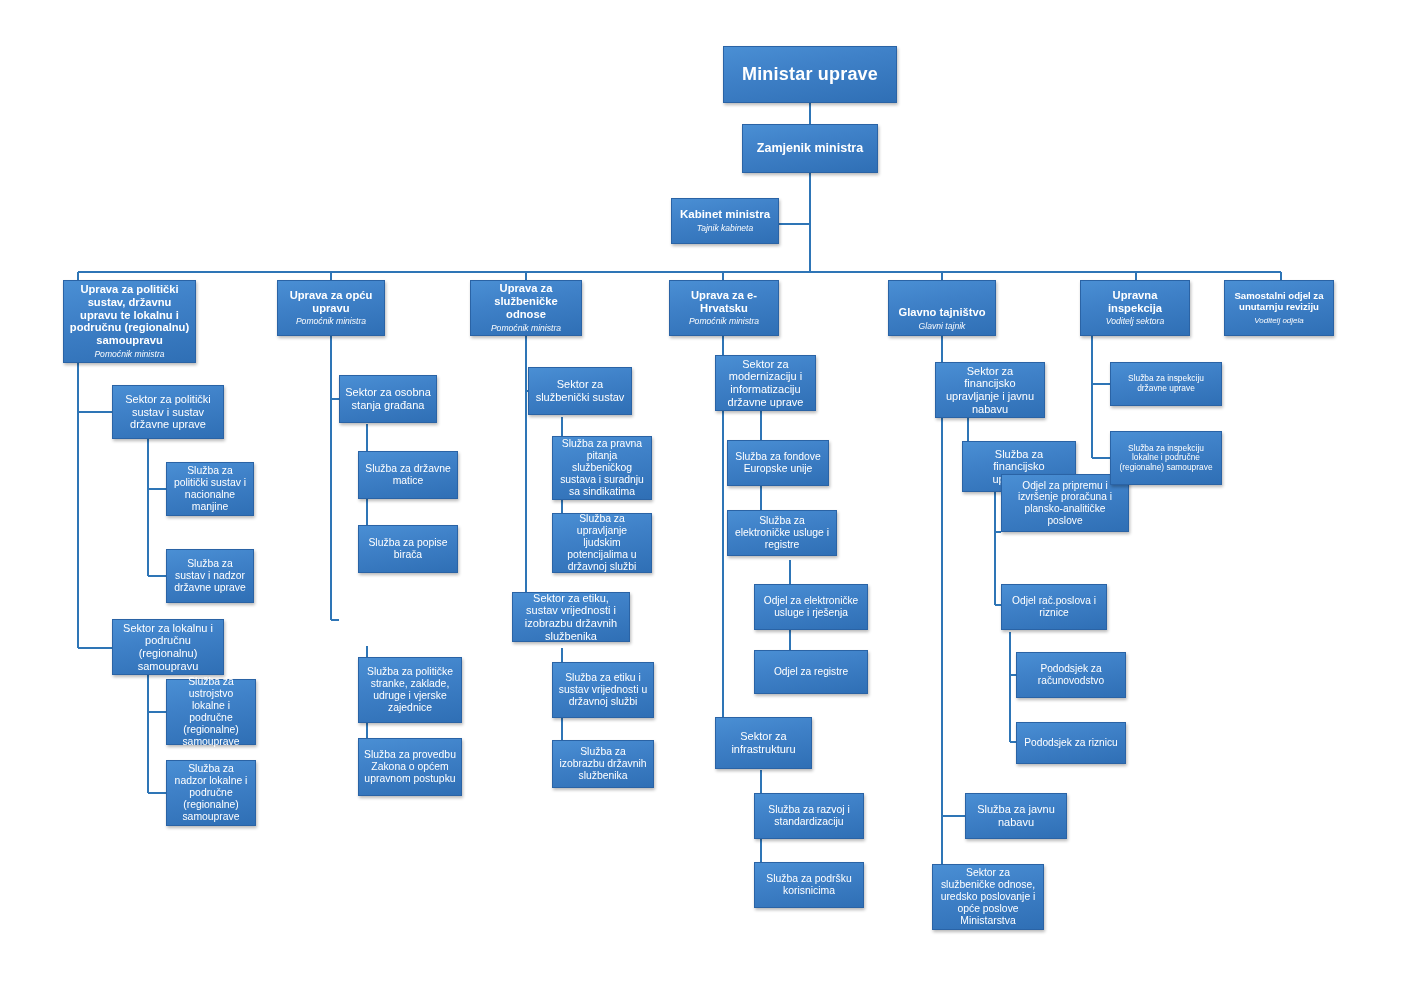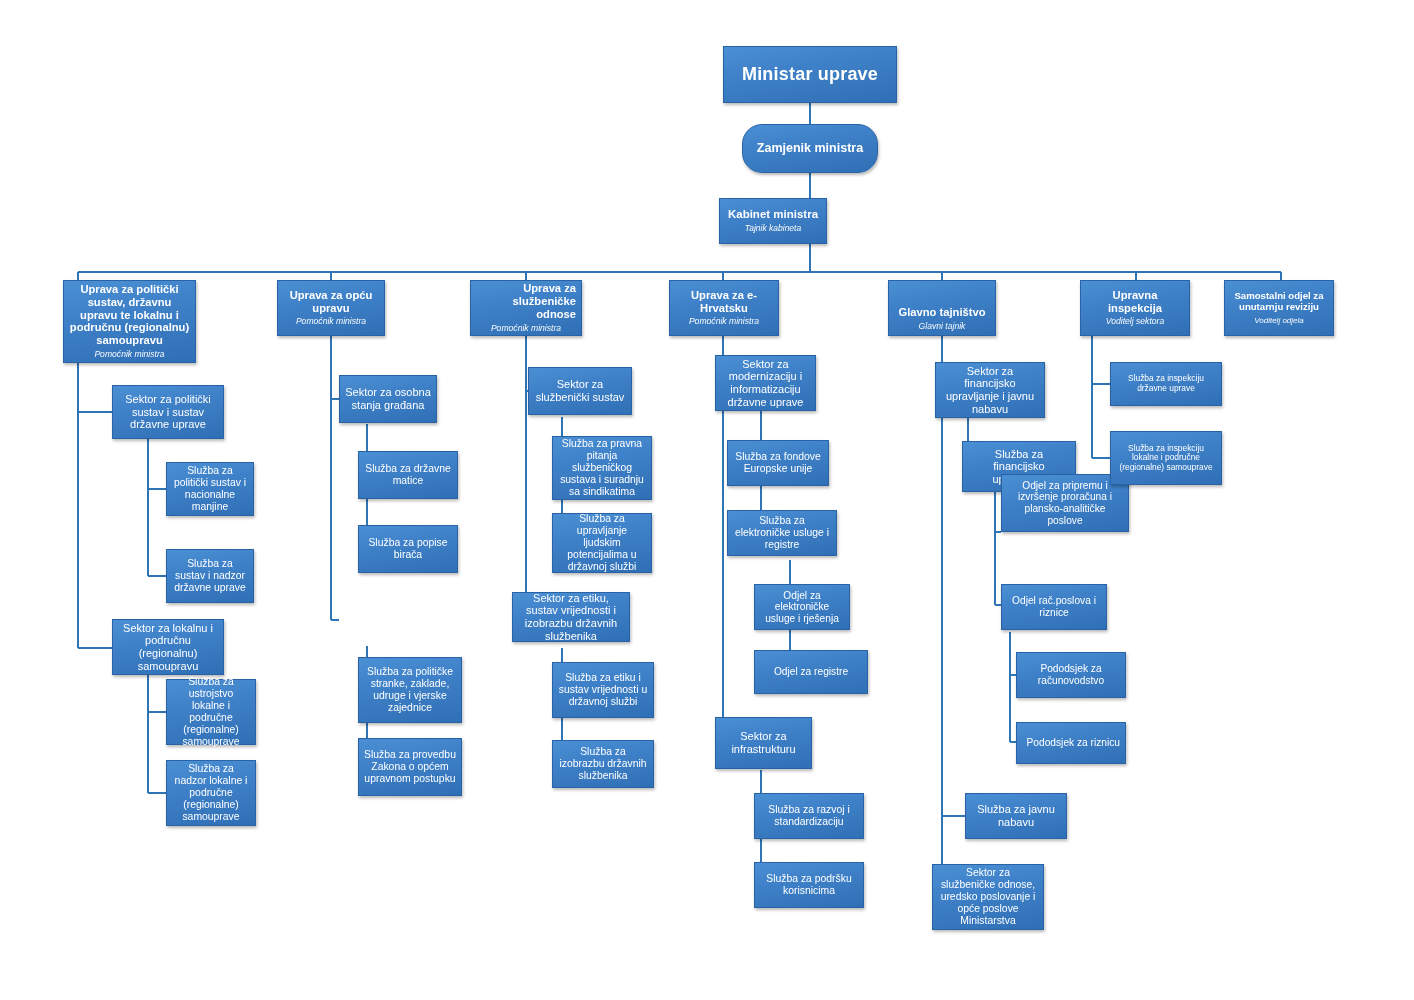--- a/index.html
+++ b/index.html
@@ -41,31 +41,31 @@
   .node .sub{
     display:block;
     font-style:italic;
     margin-top:3px;
     opacity:.97;
   }
 
   
   .lv0{font-size:18px;font-weight:bold;letter-spacing:.2px;}
   .lv1{font-size:12.5px;font-weight:bold;}
-  .lv2{font-size:11.5px;font-weight:bold;margin-left:48px;}
+  .lv2{font-size:11.5px;font-weight:bold;}
   .lv2 .sub{font-size:8.5px;font-weight:normal;}
   .dept{font-size:11.2px;font-weight:bold;}
   .dept .sub{font-size:8.6px;font-weight:normal;}
   .deptsm{font-size:9.6px;font-weight:bold;}
   .deptsm .sub{font-size:8px;font-weight:normal;}
   .sektor{font-size:11px;font-weight:normal;}
   .sluzba{font-size:10.4px;font-weight:normal;}
   .sluzbasm{font-size:8.4px;font-weight:normal;}
   .odjel{font-size:10.2px;font-weight:normal;}
-  .pod{font-size:10.2px;font-weight:normal;align-items:flex-end;}
+  .pod{font-size:10.2px;font-weight:normal;}
 </style>
 </head>
 <body>
 
 <div id="chart">
 
   <svg id="edges" viewBox="0 0 1414 1000" xmlns="http://www.w3.org/2000/svg">
     <g fill="none" stroke="#2e75b6" stroke-width="2.4" shape-rendering="crispEdges">
 
       <path d="M810,103 L810,124"></path>
@@ -142,21 +142,21 @@
       <path d="M1092,336 L1092,458"></path>
       <path d="M1092,384 L1110,384"></path>
       <path d="M1092,458 L1110,458"></path>
     </g>
   </svg>
 
   <div class="node lv0" style="left:723px;top:46px;width:174px;height:57px;">
     <span class="t">Ministar uprave</span>
   </div>
 
-  <div class="node lv1" style="left:742px;top:124px;width:136px;height:49px;border-radius:20px;">
+  <div class="node lv1" style="left:742px;top:124px;width:136px;height:49px;">
     <span class="t">Zamjenik ministra</span>
   </div>
 
   <div class="node lv2" style="left:671px;top:198px;width:108px;height:46px;">
     <span class="t">Kabinet ministra</span>
     <span class="sub">Tajnik kabineta</span>
   </div>
 
   <div class="node dept" style="left:63px;top:280px;width:133px;height:83px;">
     <span class="t">Uprava za politički sustav, državnu upravu te lokalnu i područnu (regionalnu) samoupravu</span>
@@ -194,21 +194,21 @@
   <div class="node sluzba" style="left:358px;top:525px;width:100px;height:48px;">
     <span class="t">Služba za popise birača</span>
   </div>
   <div class="node sluzba" style="left:358px;top:657px;width:104px;height:66px;">
     <span class="t">Služba za političke stranke, zaklade, udruge i vjerske zajednice</span>
   </div>
   <div class="node sluzba" style="left:358px;top:738px;width:104px;height:58px;">
     <span class="t">Služba za provedbu Zakona o općem upravnom postupku</span>
   </div>
 
-  <div class="node dept" style="left:470px;top:280px;width:112px;height:56px;text-align:right;">
+  <div class="node dept" style="left:470px;top:280px;width:112px;height:56px;">
     <span class="t">Uprava za službeničke odnose</span>
     <span class="sub">Pomoćnik ministra</span>
   </div>
   <div class="node sektor" style="left:528px;top:367px;width:104px;height:48px;">
     <span class="t">Sektor za službenički sustav</span>
   </div>
   <div class="node sluzba" style="left:552px;top:436px;width:100px;height:64px;">
     <span class="t">Služba za pravna pitanja službeničkog sustava i suradnju sa sindikatima</span>
   </div>
   <div class="node sluzba" style="left:552px;top:513px;width:100px;height:60px;">
@@ -230,21 +230,21 @@
   </div>
   <div class="node sektor" style="left:715px;top:355px;width:101px;height:56px;">
     <span class="t">Sektor za modernizaciju i informatizaciju državne uprave</span>
   </div>
   <div class="node sluzba" style="left:727px;top:440px;width:102px;height:46px;">
     <span class="t">Služba za fondove Europske unije</span>
   </div>
   <div class="node sluzba" style="left:727px;top:510px;width:110px;height:46px;">
     <span class="t">Služba za elektroničke usluge i registre</span>
   </div>
-  <div class="node odjel" style="left:754px;top:584px;width:96px;height:46px;">
+  <div class="node odjel" style="left:754px;top:584px;width:114px;height:46px;">
     <span class="t">Odjel za elektroničke usluge i rješenja</span>
   </div>
   <div class="node odjel" style="left:754px;top:650px;width:114px;height:44px;">
     <span class="t">Odjel za registre</span>
   </div>
   <div class="node sektor" style="left:715px;top:717px;width:97px;height:52px;">
     <span class="t">Sektor za infrastrukturu</span>
   </div>
   <div class="node sluzba" style="left:754px;top:793px;width:110px;height:46px;">
     <span class="t">Služba za razvoj i standardizaciju</span>

